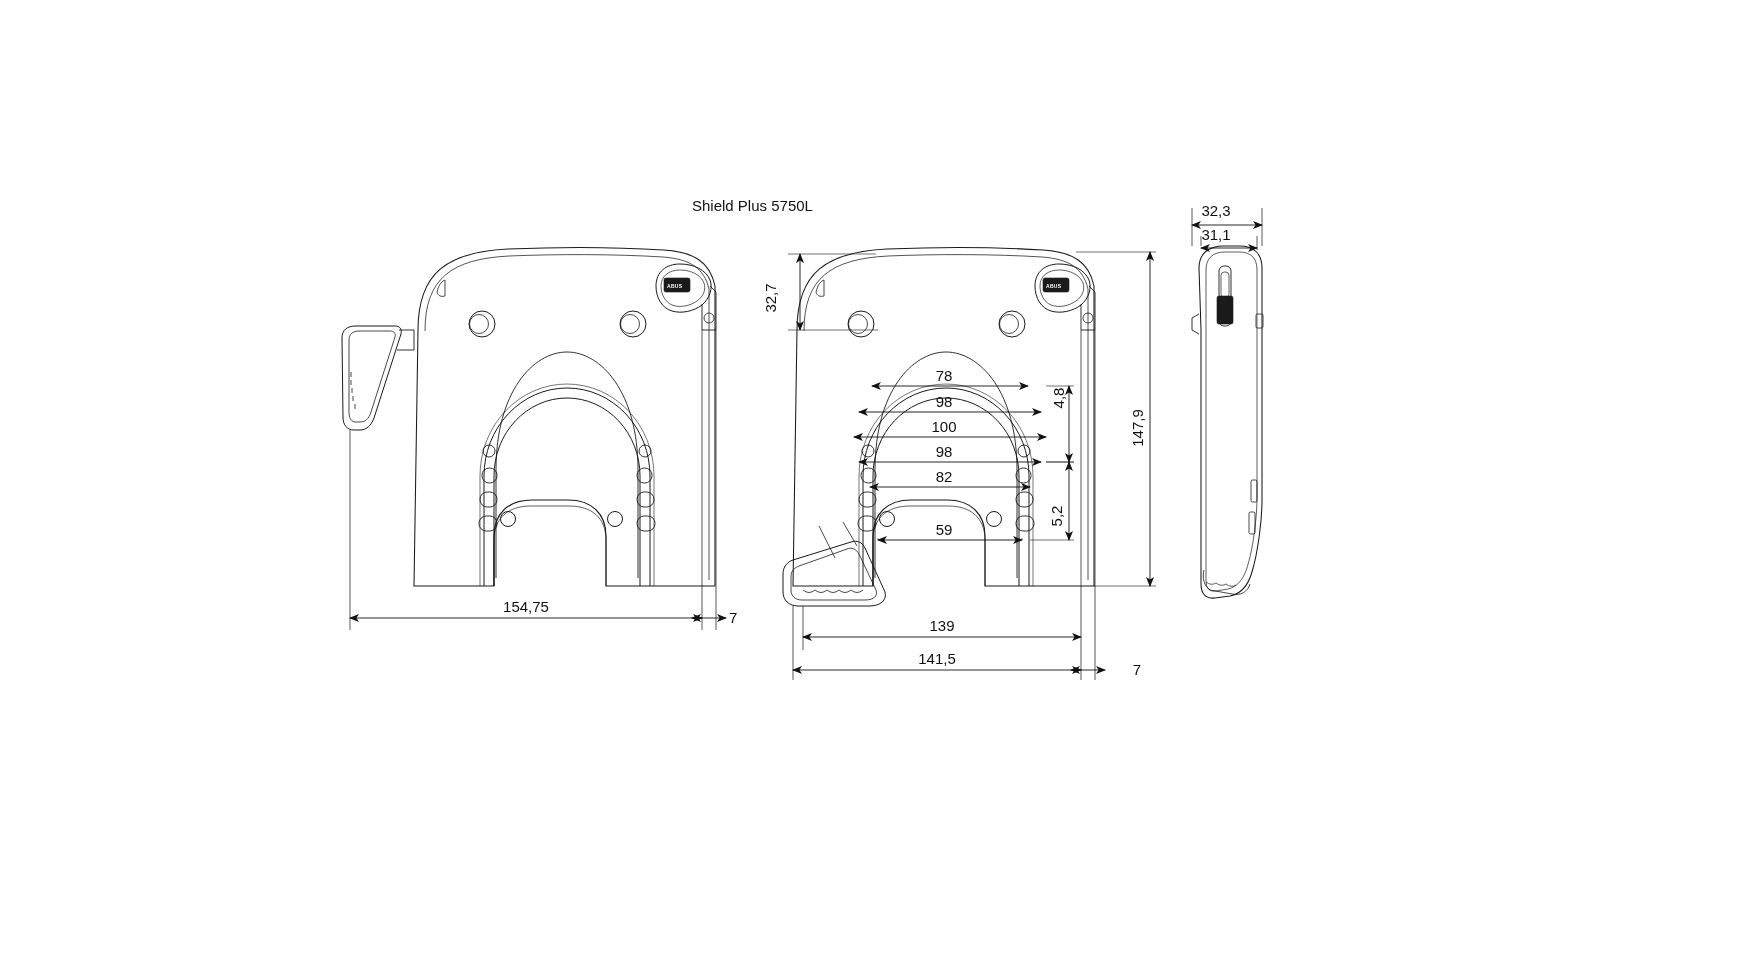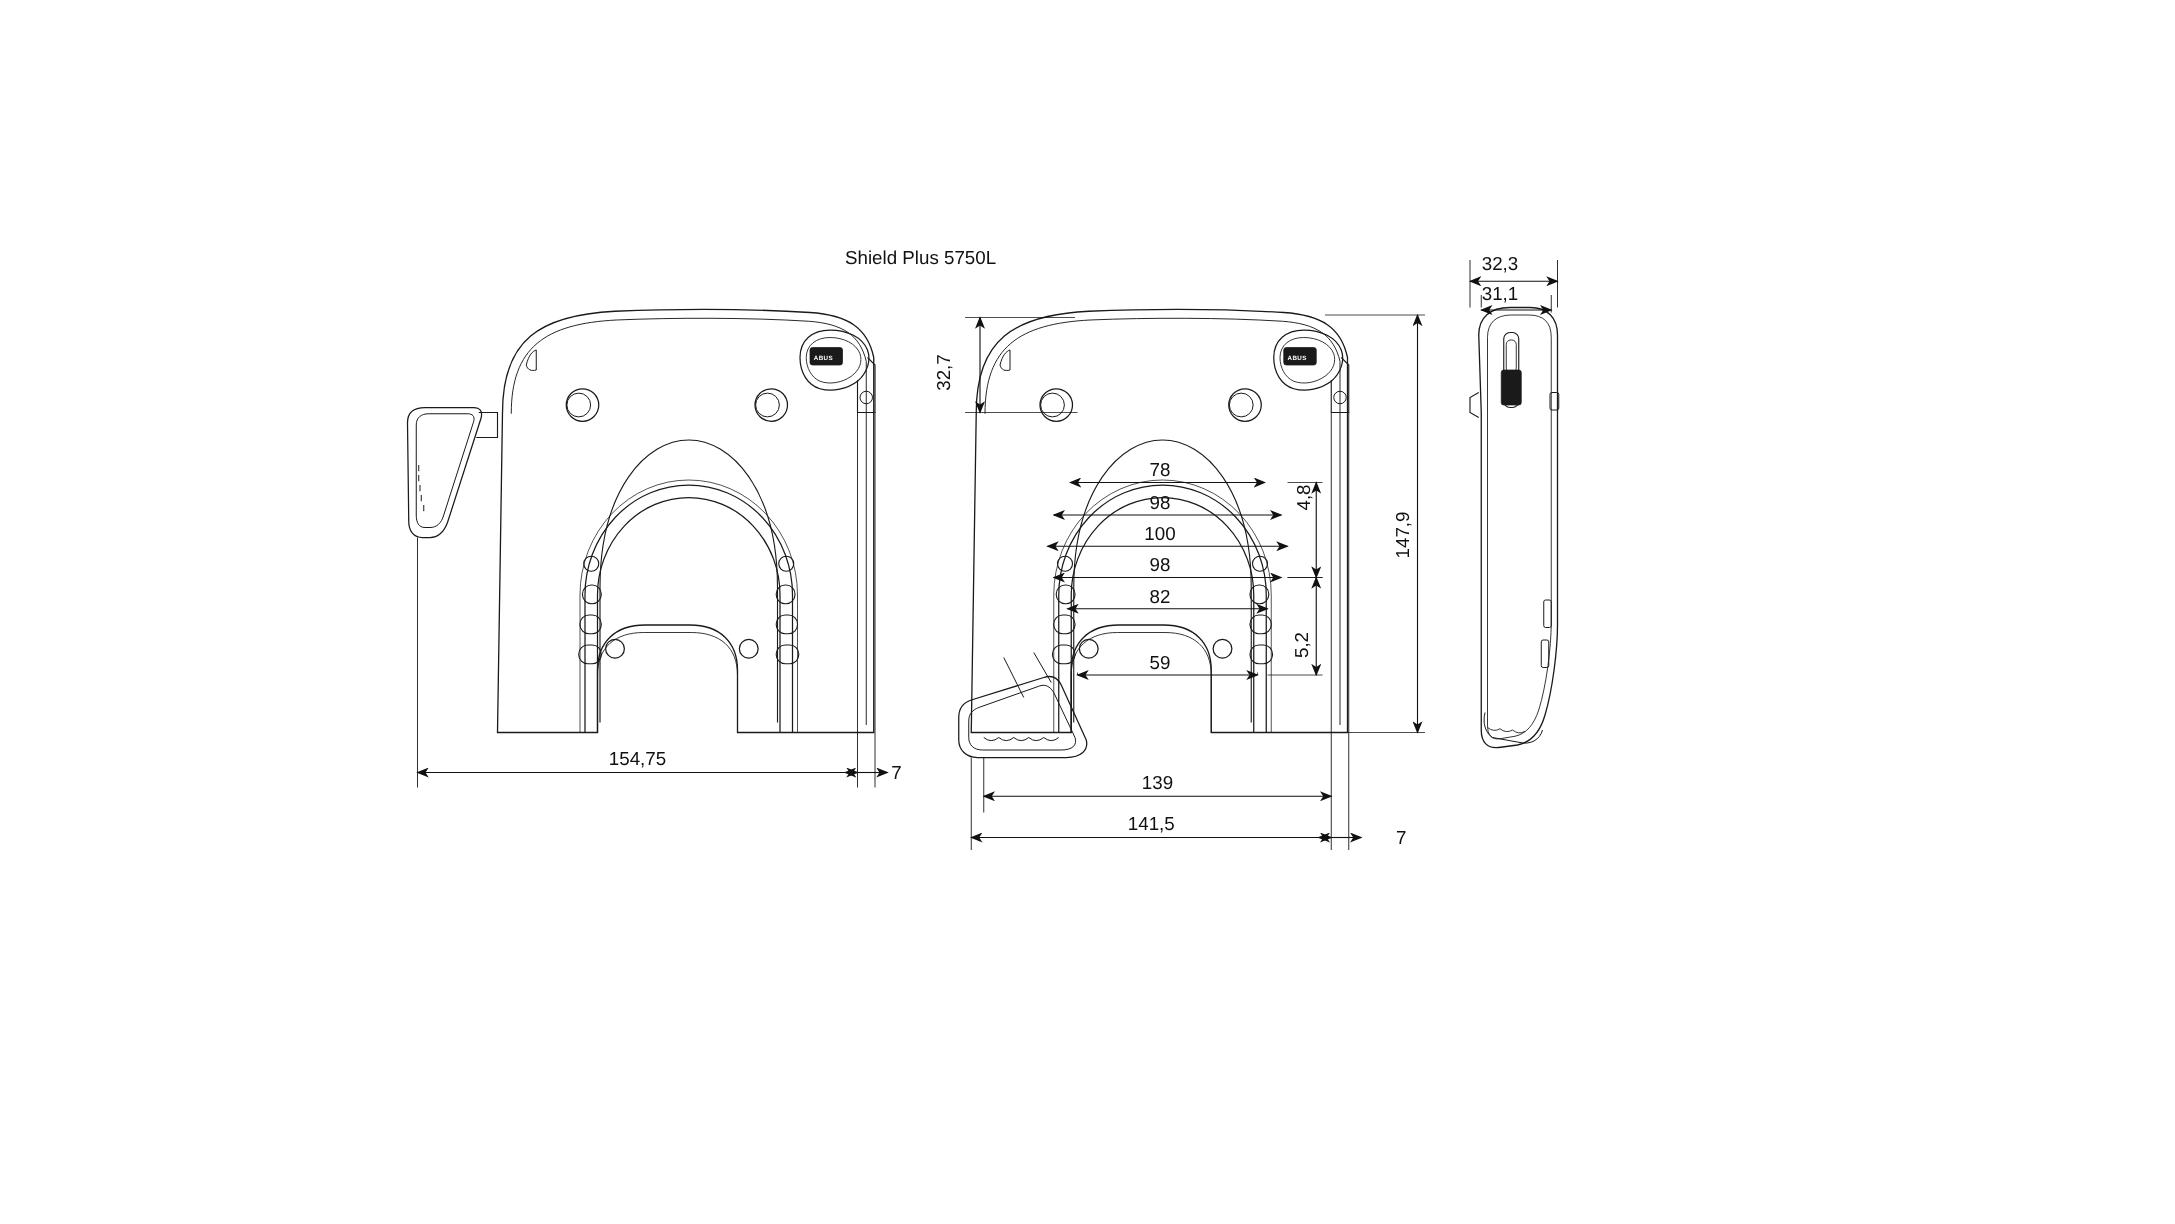--- a/index.html
+++ b/index.html
@@ -1,18 +1,18 @@
 <!DOCTYPE html>
 <html><head>
 <meta charset="utf-8">
 <style>
   html,body{margin:0;padding:0;background:#ffffff;}
   body{width:1740px;height:979px;position:relative;overflow:hidden;
        font-family:"Liberation Sans","DejaVu Sans",sans-serif;color:#1a1a1a;}
-  #stage{position:absolute;left:0;top:0;width:1514px;height:979px;}
+  #stage{position:absolute;left:16px;top:0;width:1514px;height:979px;}
   #stage svg{position:absolute;left:0;top:0;}
   .dimtext{font-family:"Liberation Sans","DejaVu Sans",sans-serif;
            font-size:15px;fill:#111;}
   .titletext{font-family:"Liberation Sans","DejaVu Sans",sans-serif;
              font-size:15px;fill:#111;}
   .brandtext{font-family:"Liberation Sans","DejaVu Sans",sans-serif;
              font-size:5px;fill:#ffffff;font-weight:bold;letter-spacing:.3px;}
 </style>
 </head>
 <body>

